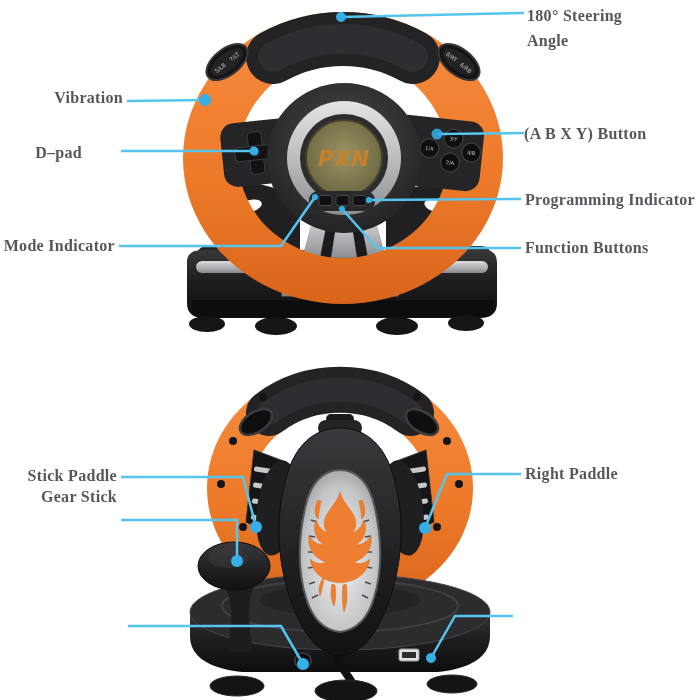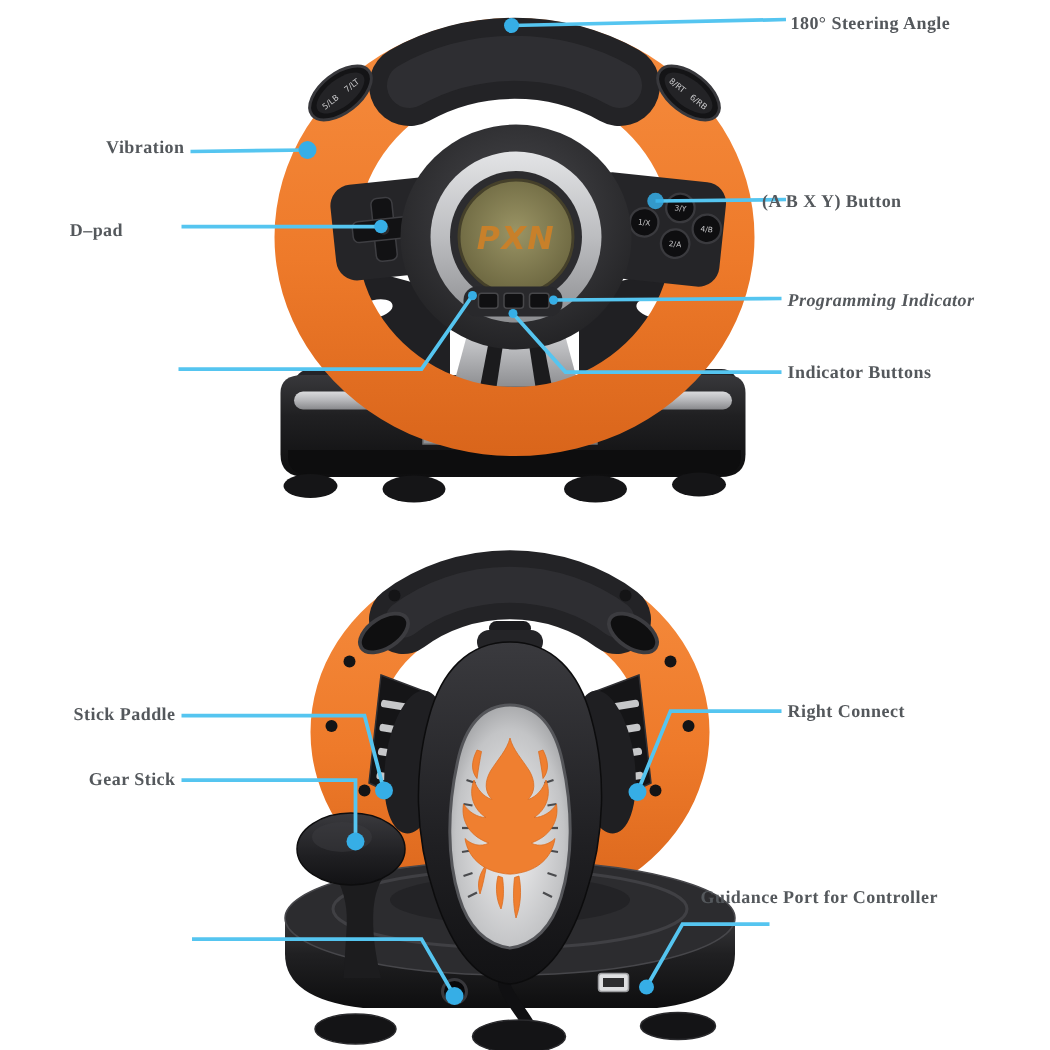--- a/index.html
+++ b/index.html
@@ -1,19 +1,19 @@
 <!DOCTYPE html>
 <html><head>
 <meta charset="utf-8">
 <style>
   html,body{margin:0;padding:0;background:#ffffff;}
   .canvas{position:relative;width:700px;height:700px;background:#ffffff;overflow:hidden;
           font-family:"Liberation Serif", serif;}
   .art{position:absolute;left:0;top:0;}
-  .lbl{position:absolute;font-weight:bold;font-size:12px;line-height:20px;color:#54585c;
+  .lbl{position:absolute;font-weight:bold;font-size:16px;line-height:20px;color:#54585c;
        white-space:nowrap;letter-spacing:0.3px;}
   .lbl.wrap{white-space:normal;line-height:25px;}
   .ra{text-align:right;}
 </style>
 </head>
 <body>
 
 <div class="canvas">
 
 <svg class="art" width="700" height="700" viewBox="0 0 700 700">
@@ -265,21 +265,21 @@
         <circle cx="425" cy="528" r="6"></circle>
     <circle cx="237" cy="561" r="6"></circle>
         <circle cx="303" cy="664" r="6"></circle>
         <circle cx="431" cy="658" r="5"></circle>
   </g>
 </svg>
 
 <div class="lbl wrap" style="left:527px;top:3px;width:118px;">180° Steering Angle</div>
 <div class="lbl ra" style="right:577px;top:88px;">Vibration</div>
 <div class="lbl ra" style="right:618px;top:143px;">D–pad</div>
-<div class="lbl" style="left:508px;top:124px;font-family:Liberation Serif, serif;">(A B X Y) Button</div>
-<div class="lbl" style="left:525px;top:190px;font-style:italic;">Programming Indicator</div>
-<div class="lbl" style="left:525px;top:238px;">Indicator Buttons</div>
+<div class="lbl" style="left:524px;top:124px;font-family:Liberation Serif, serif;">(A B X Y) Button</div>
+<div class="lbl" style="left:525px;top:190px;">Programming Indicator</div>
+<div class="lbl ra" style="right:585px;top:236px;">Mode Indicator</div>
+<div class="lbl" style="left:525px;top:238px;">Function Buttons</div>
 <div class="lbl ra" style="right:583px;top:466px;">Stick Paddle</div>
-<div class="lbl" style="left:525px;top:464px;">Right Connect</div>
-<div class="lbl ra" style="right:583px;top:509px;">Gear Stick</div>
-<div class="lbl" style="left:467px;top:588px;">Guidance Port for Controller</div>
+<div class="lbl" style="left:525px;top:464px;">Right Paddle</div>
+<div class="lbl ra" style="right:583px;top:487px;">Gear Stick</div>
 
 </div>
 
 </body></html>

